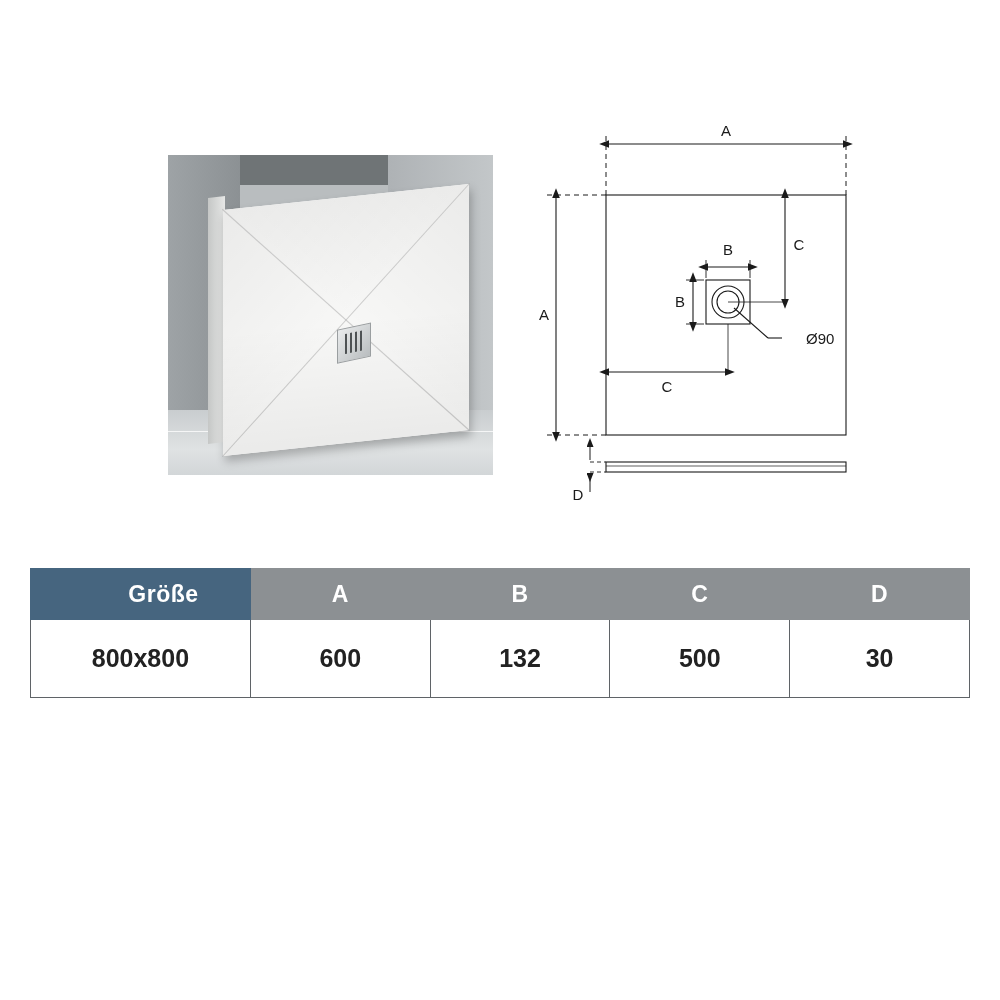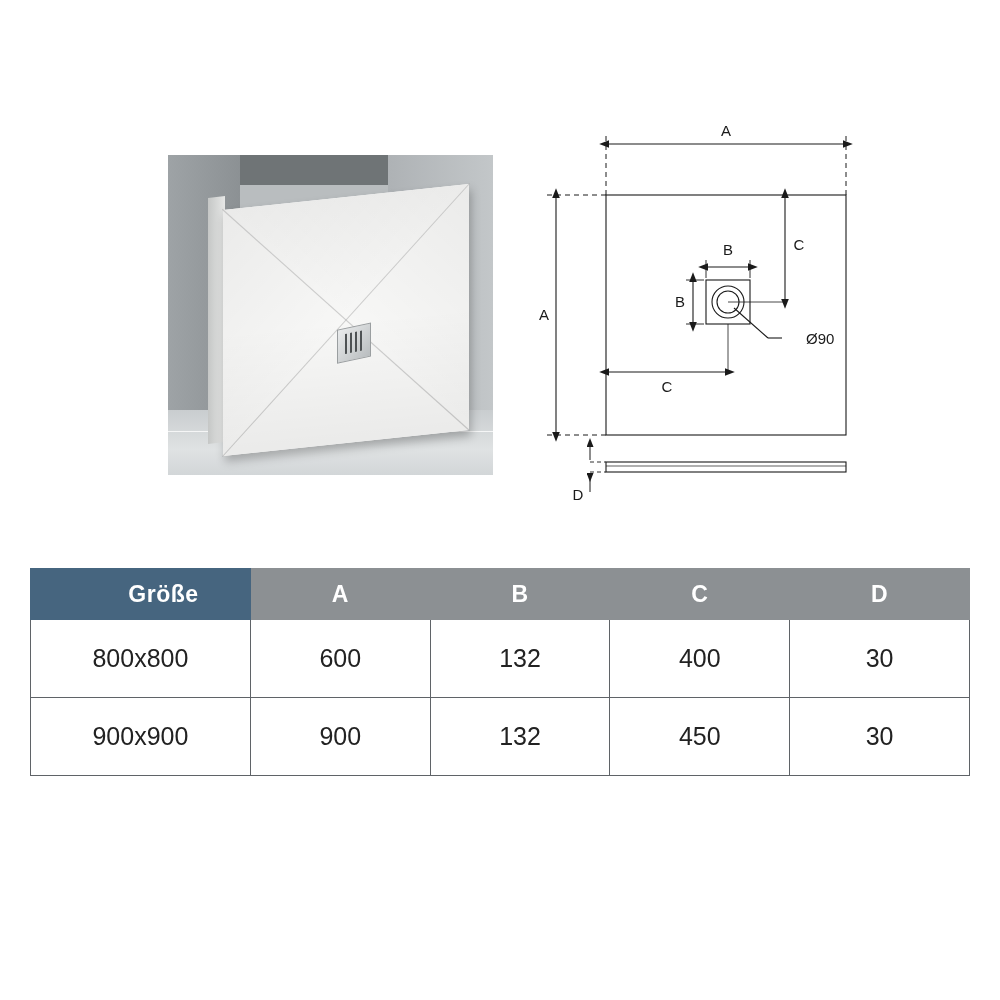--- a/index.html
+++ b/index.html
@@ -105,21 +105,21 @@
   
   #spec-table {
     position: absolute;
     left: 30px; top: 568px;
     width: 940px;
     border-collapse: collapse;
   }
   #spec-table th, #spec-table td {
     border: 1px solid #5f6367;
     text-align: center;
-    font-weight: normal;
+    font-weight: bold;
   }
   #spec-table thead th {
     height: 48px;
     background: #8c9093;
     color: #ffffff;
     font-size: 23px;
     font-weight: bold;
     letter-spacing: .5px;
     border-color: #8c9093;
   }
@@ -252,24 +252,17 @@
       <th>B</th>
       <th>C</th>
       <th>D</th>
     </tr>
   </thead>
   <tbody>
     <tr>
       <td>800x800</td>
       <td>600</td>
       <td>132</td>
-      <td>400</td>
-      <td>30</td>
-    </tr>
-    <tr>
-      <td>900x900</td>
-      <td>900</td>
-      <td>132</td>
-      <td>450</td>
+      <td>500</td>
       <td>30</td>
     </tr>
   </tbody>
 </table>
 
 </body></html>

